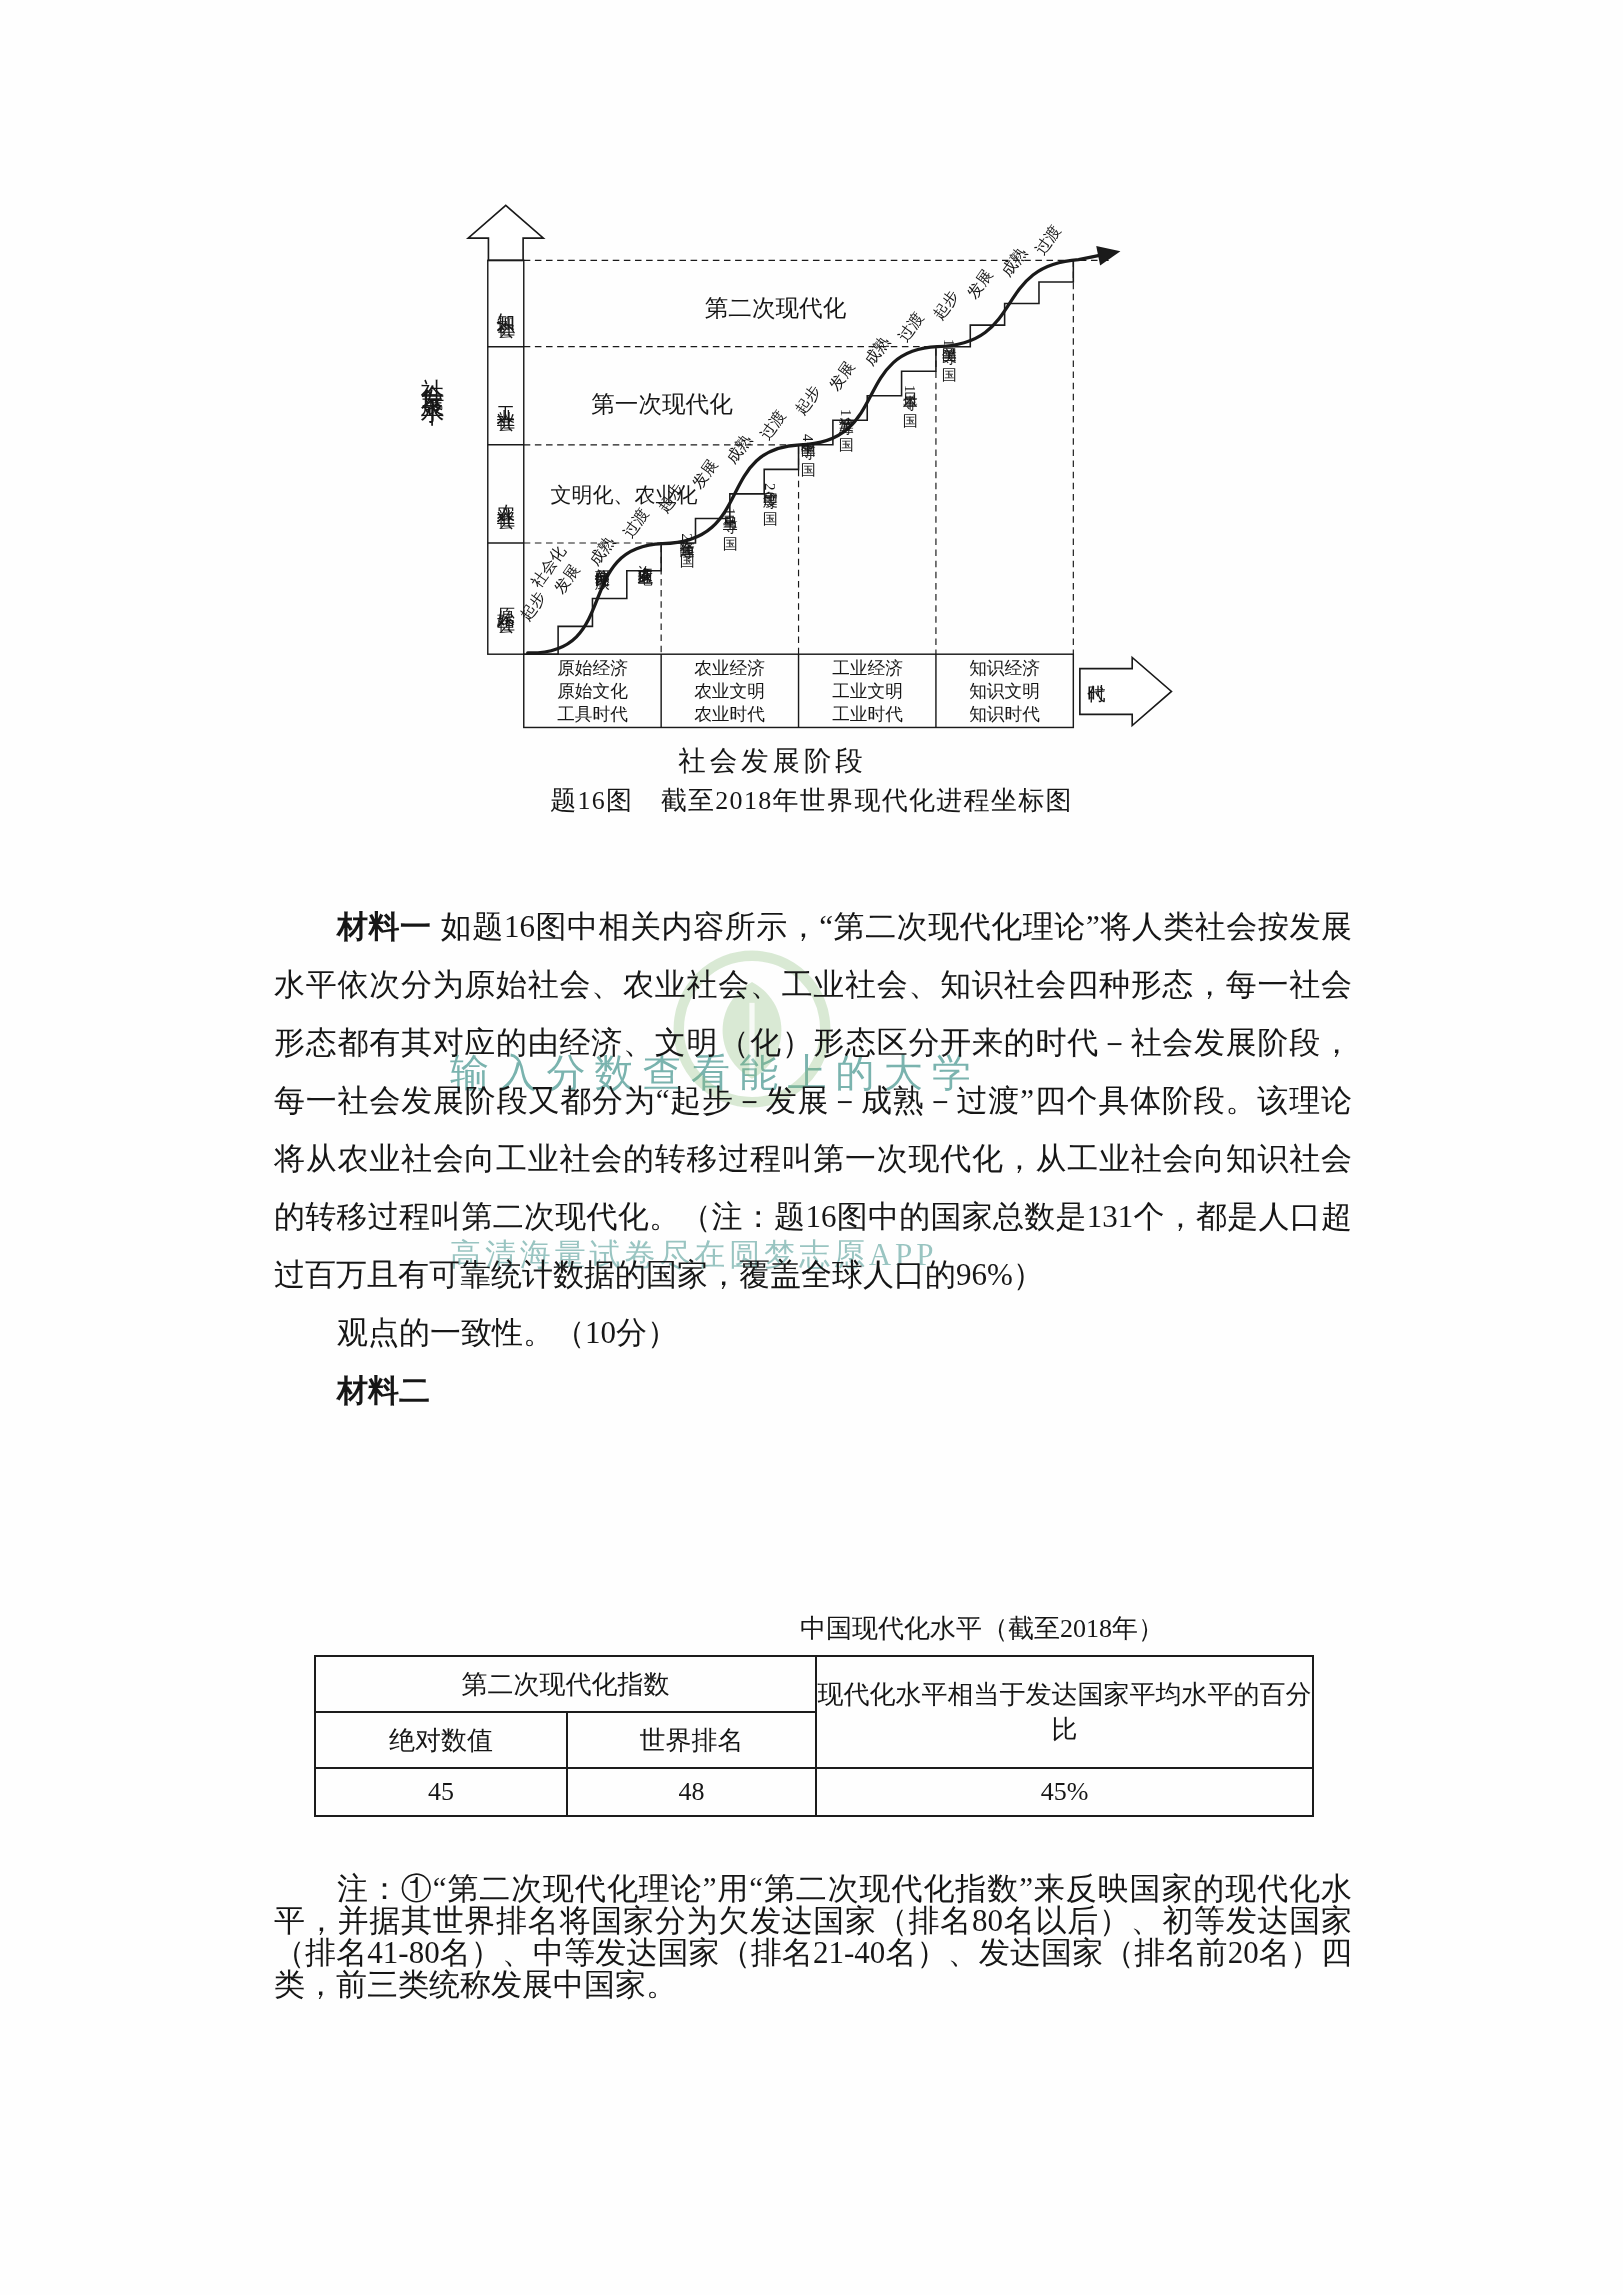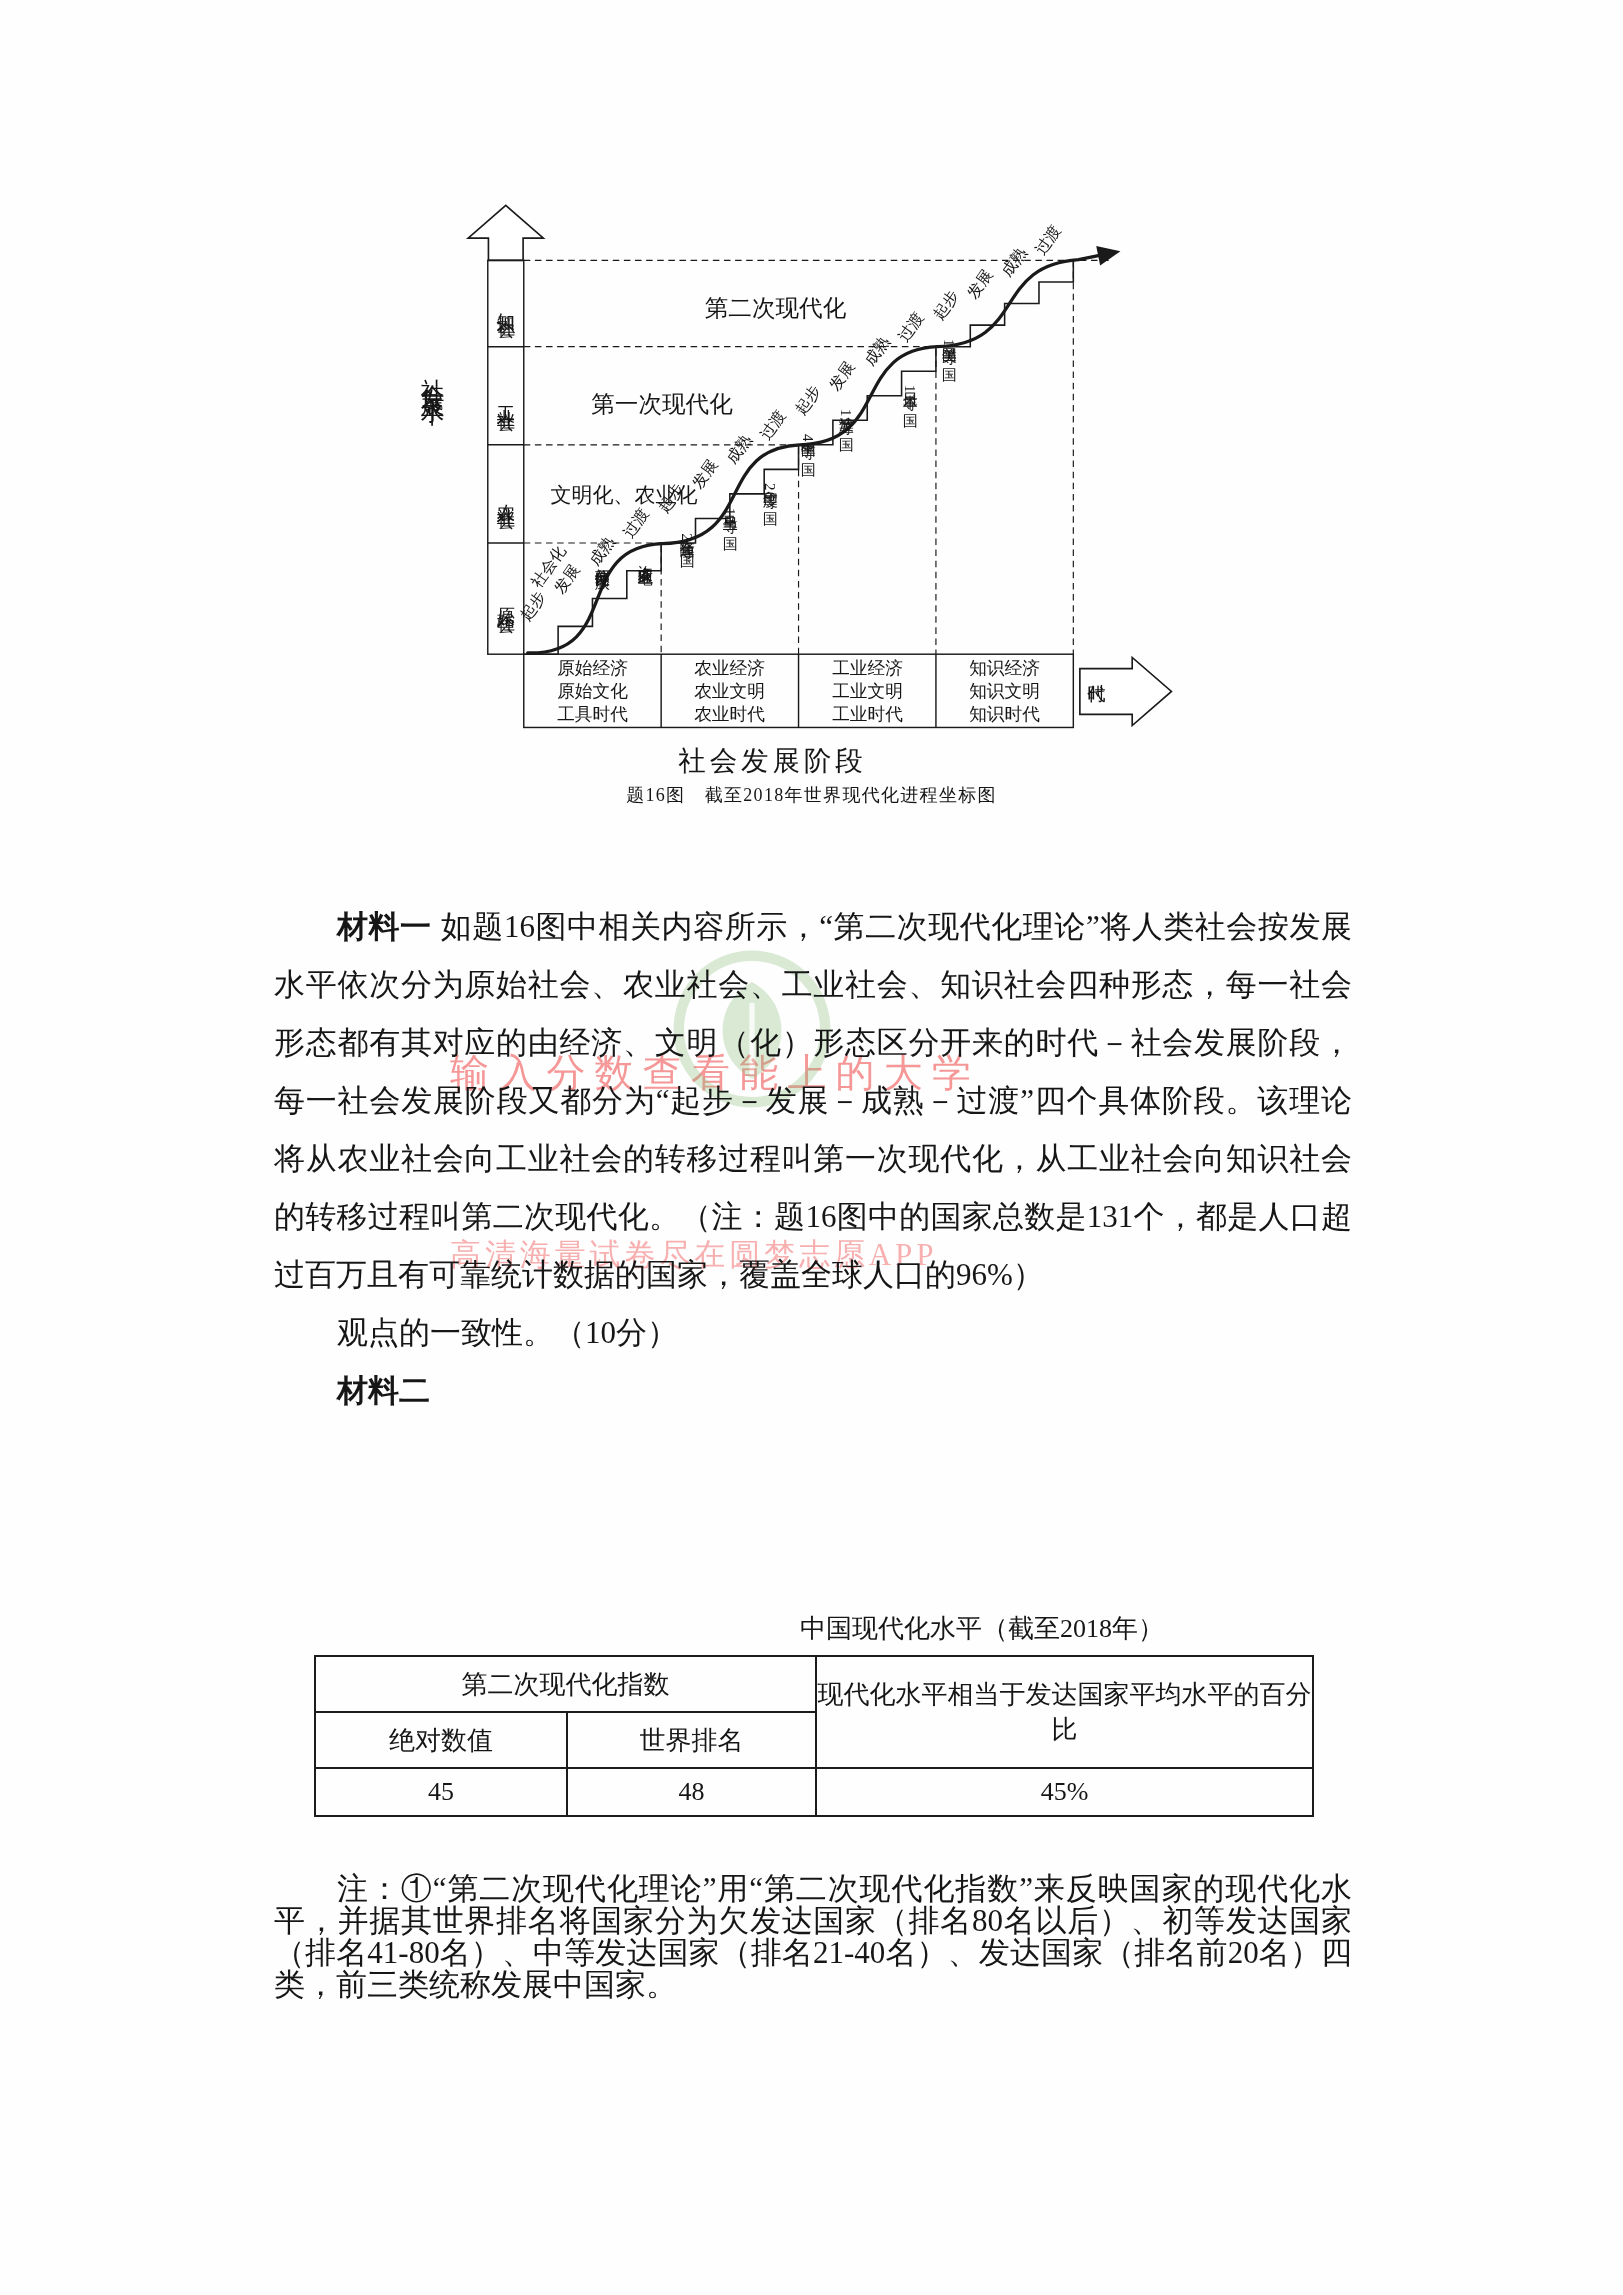--- a/index.html
+++ b/index.html
@@ -16,42 +16,42 @@
           font-size:18.3px;letter-spacing:2.6px}
   .country{font-size:15px;letter-spacing:1.3px;width:18.3px;text-align:center}
   .step{font-size:15.7px;height:17px;transform:rotate(-55deg);transform-origin:left bottom}
   .proc{font-size:23.6px;text-align:center}
   .era{top:459px;width:137px;height:71px;text-align:center;font-size:17.7px;line-height:23px;padding-top:2px}
   .era-line{display:block}
   .yaxis{left:10.5px;top:164px;height:190px;font-size:23.6px;letter-spacing:5.2px}
   .xaxis{left:216px;top:547px;width:301px;text-align:center;font-size:27.5px;letter-spacing:3.9px}
   .timelbl{left:681px;top:473px;width:22px;height:46px;font-size:18.3px;letter-spacing:1.3px}
 
-  .caption{position:absolute;left:0;top:783px;width:100%;text-align:center;font-size:18px;letter-spacing:1.3px;z-index:3}
+  .caption{position:absolute;left:0;top:783px;width:100%;text-align:center;font-size:26px;letter-spacing:1.3px;z-index:3}
 
   
   .flow{position:absolute;left:274px;top:898px;width:1078px;font-size:31px;line-height:58px;
         text-align:justify;z-index:3}
   .flow p{text-indent:63px}
   .lead{font-weight:bold;margin-right:9.2px}
 
   
   .tableblock{position:absolute;left:314px;top:1611px;width:998px;z-index:3}
   .tbl-title{width:432px;margin-left:452px;text-align:center;font-size:26px;margin-bottom:9.2px}
   table{border-collapse:collapse;width:998px;table-layout:fixed}
   td{border:2px solid #1c1c1c;text-align:center;vertical-align:middle;font-size:26px;padding:0 0}
   .r1 td{height:56px}
   .r2 td{height:56px}
   .r3 td{height:48px}
 
   .note{position:absolute;left:274px;top:1873px;width:1078px;font-size:31px;line-height:32px;
         text-align:justify;text-indent:63px;z-index:3}
 
   
-  .wm{position:absolute;color:#ef4444;z-index:1;white-space:nowrap}
+  .wm{position:absolute;color:#0f766e;z-index:1;white-space:nowrap}
   .wm1{left:450px;top:1046px;font-size:39px;letter-spacing:9.2px;opacity:.55}
   .wm2{left:450px;top:1234px;font-size:31px;letter-spacing:3.9px;opacity:.42}
   .wmlogo{position:absolute;left:667px;top:944px;opacity:.30;z-index:1}
 </style>
 </head>
 <body>
 
 <div class="page">
 
   <div class="wm wm1">输入分数查看能上的大学</div>

